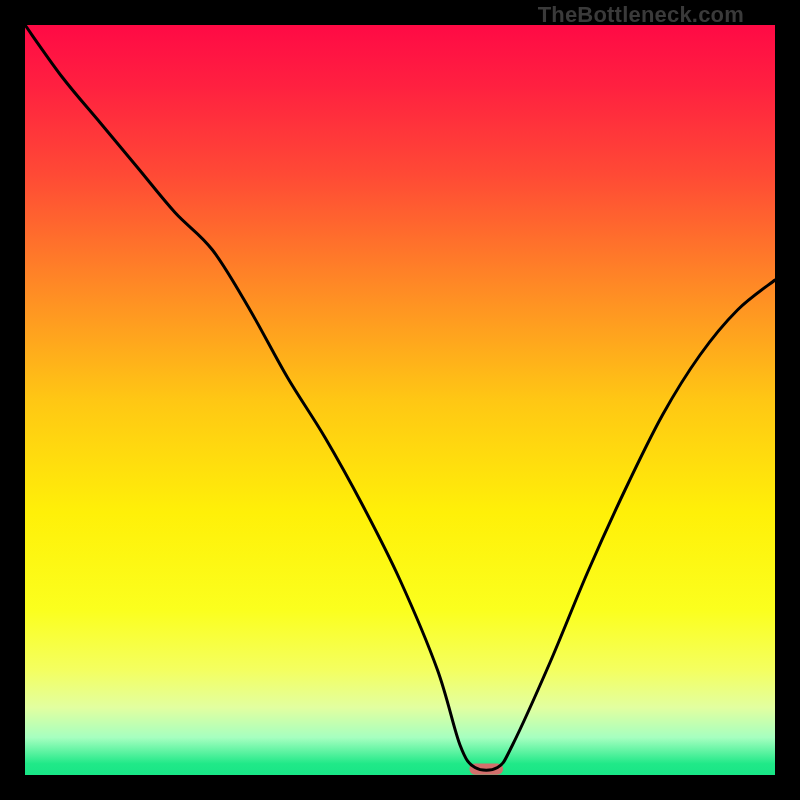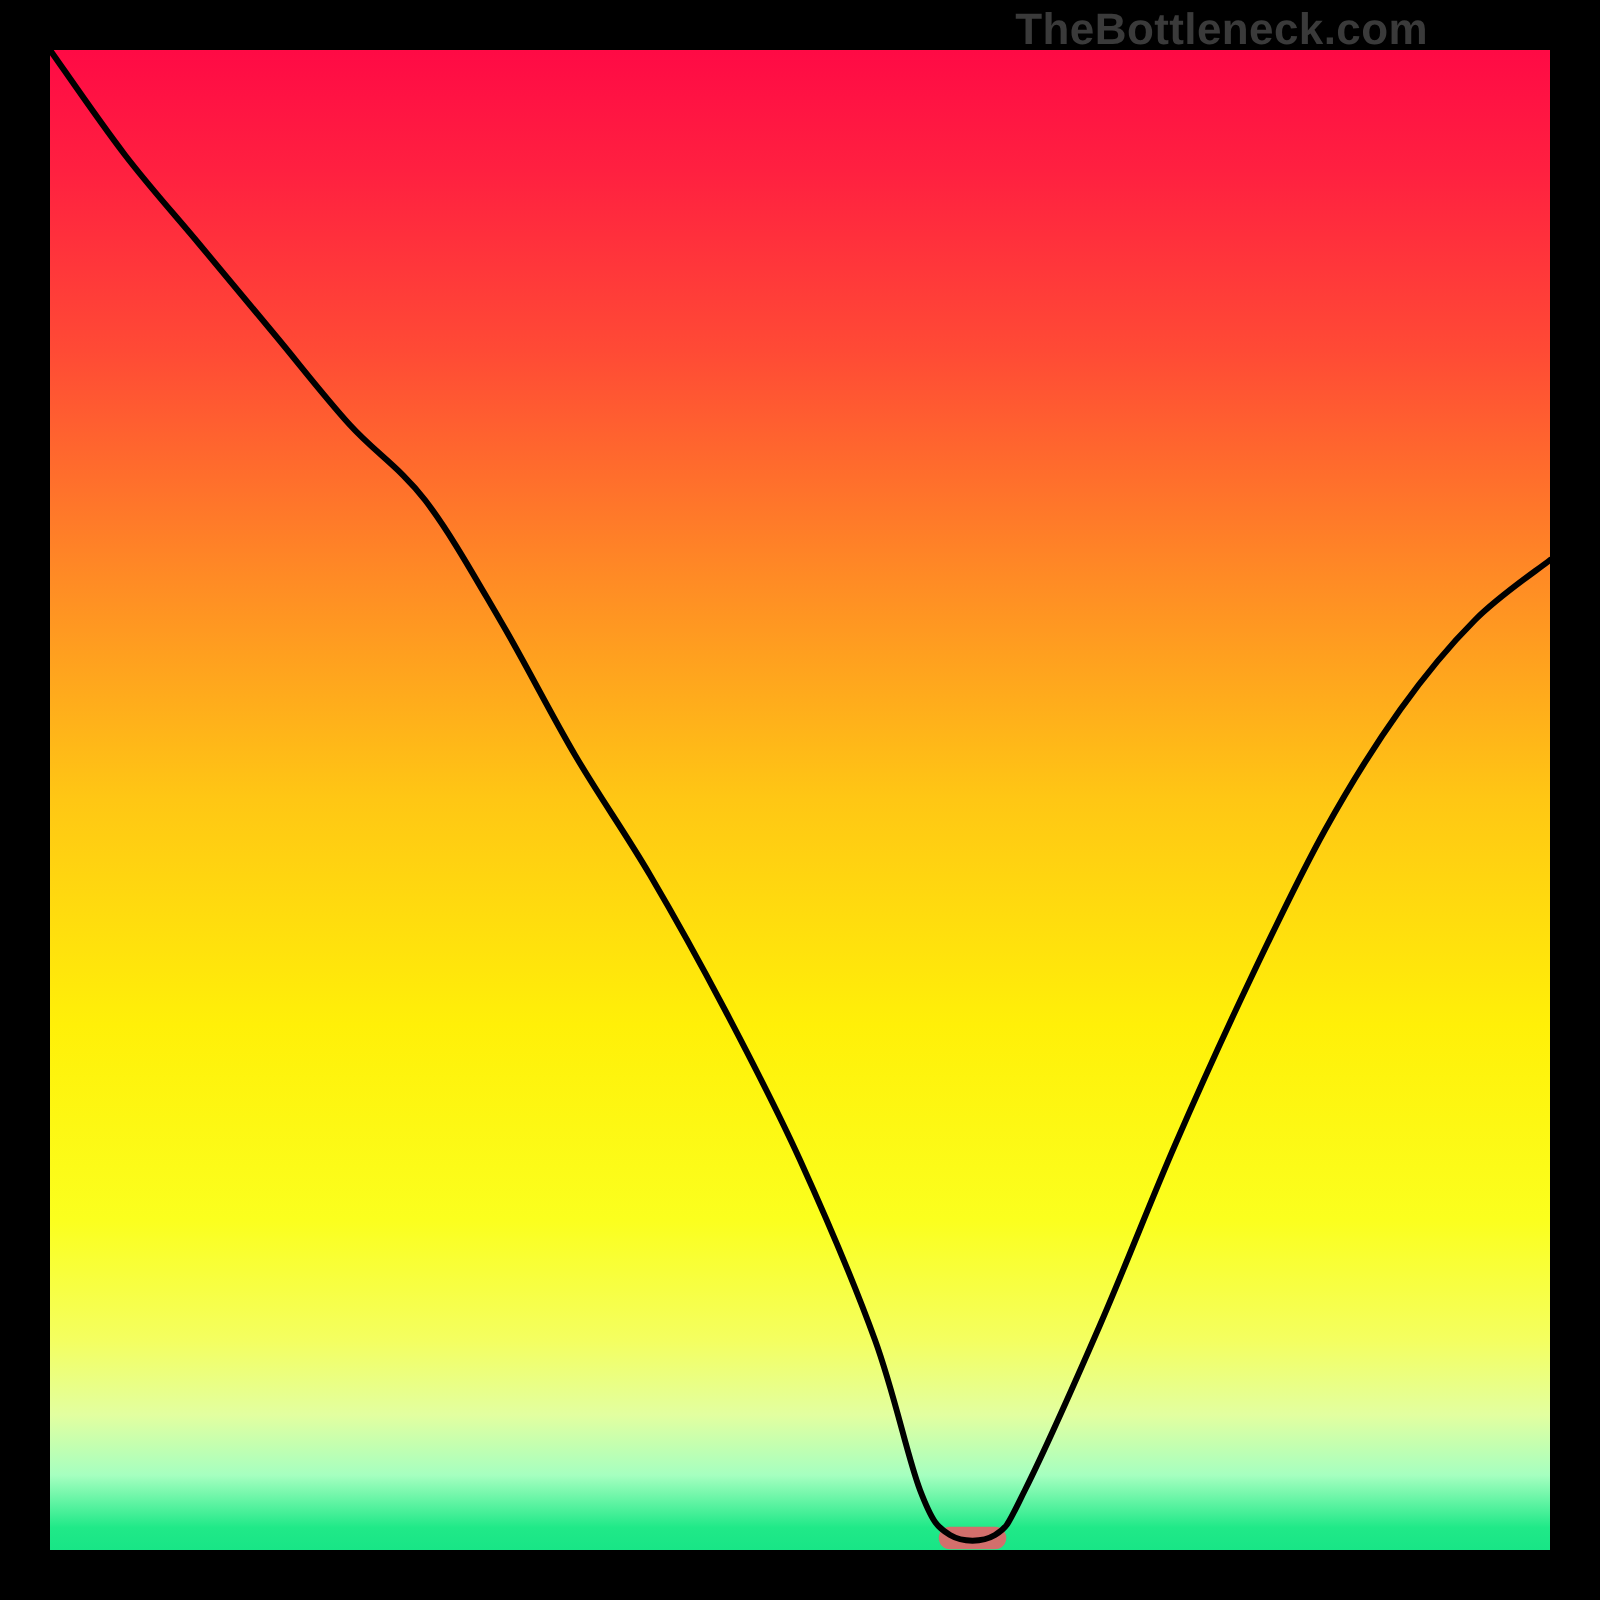--- a/index.html
+++ b/index.html
@@ -9,20 +9,21 @@
     height: 800px;
     overflow: hidden;
     background: #000;
     font-family: Arial, Helvetica, sans-serif;
   }
   .frame {
     position: relative;
     width: 724px;
     height: 800px;
     background: #000;
+    padding-left: 30px;
   }
   .plot-area {
     position: absolute;
     left: 25px;
     top: 25px;
     width: 750px;
     height: 750px;
   }
   .watermark {
     position: absolute;

